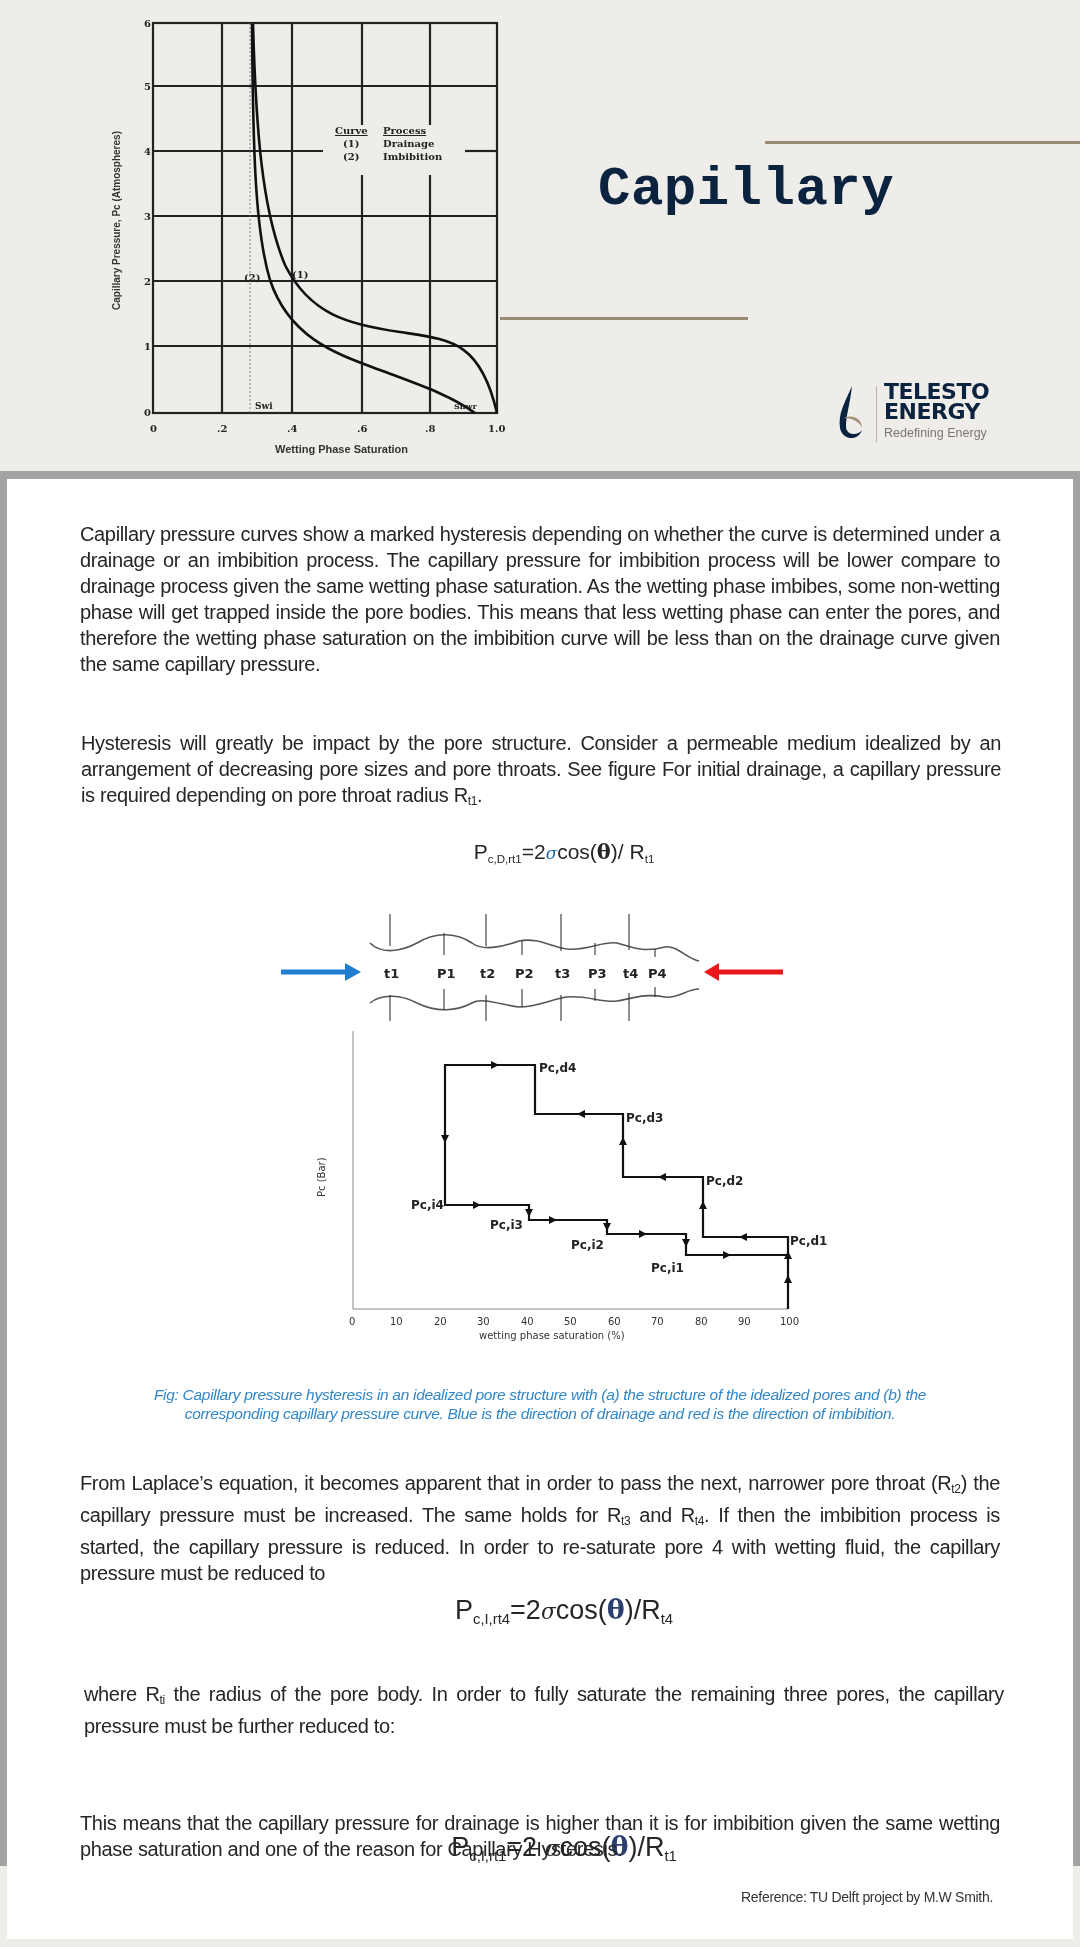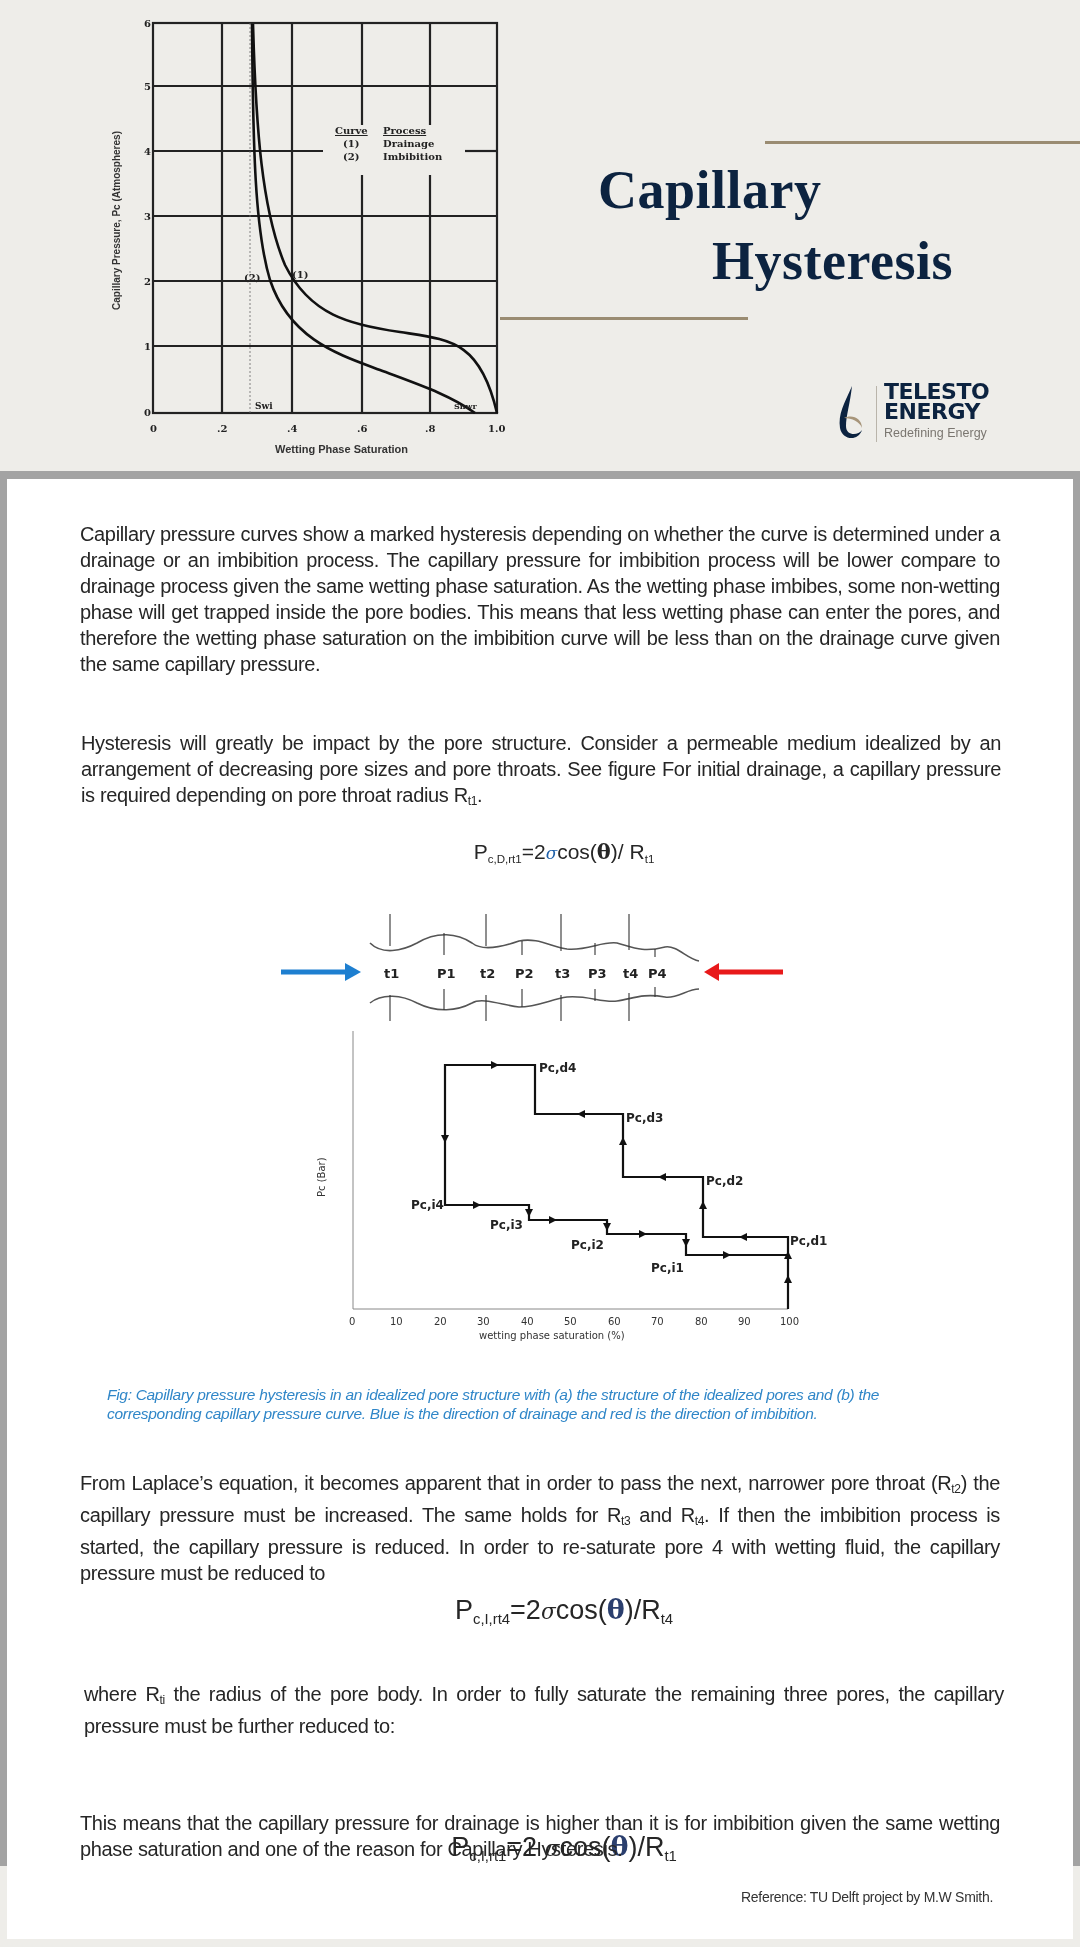--- a/index.html
+++ b/index.html
@@ -1,36 +1,36 @@
 <!DOCTYPE html>
 <html><head>
 <meta charset="utf-8">
 <style>
   html, body { margin:0; padding:0; }
   body { width:1080px; height:1947px; background:#eeede9; font-family:"Liberation Sans", sans-serif; position:relative; overflow:hidden; }
   .header { position:absolute; left:0; top:0; width:1080px; height:471px; background:#eeede9; }
   .top-chart { position:absolute; left:100px; top:10px; width:420px; height:450px; }
-  .title { position:absolute; color:#0c2340; font-family:Liberation Serif, serif; font-weight:bold; font-size:54px; letter-spacing:0.5px; line-height:1; }
+  .title { position:absolute; color:#0c2340; font-family:Liberation Mono, monospace; font-weight:bold; font-size:54px; letter-spacing:0.5px; line-height:1; }
   .title.l1 { left:598px; top:163px; }
   .title.l2 { left:712px; top:234px; }
   .rule { position:absolute; height:3px; background:#9a8c72; }
   .logo { position:absolute; left:836px; top:380px; width:170px; height:66px; }
   .logo .mark { position:absolute; left:0; top:4px; width:30px; height:60px; }
   .logo .sep { position:absolute; left:40px; top:6px; width:1px; height:56px; background:#b9b4aa; }
   .logo .name { position:absolute; left:48px; top:2px; color:#0c2340; font-family:"DejaVu Sans", sans-serif; font-weight:bold; font-size:22px; line-height:20px; letter-spacing:-0.5px; }
   .logo .tag { position:absolute; left:48px; top:46px; color:#7a7670; font-size:12.5px; }
   .frame { position:absolute; left:0; top:471px; width:1080px; height:1395px; background:#a3a3a3; }
   .content { position:absolute; left:7px; top:8px; width:1066px; height:1460px; background:#ffffff; }
   .para { position:absolute; left:73px; width:920px; color:#262626; font-size:20px; line-height:26px; text-align:justify; letter-spacing:-0.35px; }
   .para .sub { font-size:12px; vertical-align:-3px; }
   .eq { position:absolute; left:0; width:1066px; text-align:center; color:#262626;padding-left:24px; }
   .eq .sub { font-size:0.55em; vertical-align:-0.35em; }
   .eq .sig { font-style:italic; font-family:"DejaVu Serif", serif; font-size:0.8em; }
   .eq .th { font-family:"DejaVu Serif", serif; font-weight:bold; }
-  .caption { position:absolute; left:100px; width:866px; text-align:left; color:#2f86c8; font-style:italic; font-size:15.5px; line-height:19px; letter-spacing:-0.3px; }
+  .caption { position:absolute; left:100px; width:866px; text-align:center; color:#2f86c8; font-style:italic; font-size:15.5px; line-height:19px; letter-spacing:-0.3px; }
   .ref { position:absolute; right:80px; color:#333; font-size:14px; letter-spacing:-0.3px; }
   .pore-fig { position:absolute; left:260px; top:424px; width:580px; height:120px; }
   .step-fig { position:absolute; left:296px; top:548px; width:530px; height:320px; }
 </style>
 </head>
 <body>
 
 <div class="header">
   <svg class="top-chart" viewBox="0 0 420 450" xmlns="http://www.w3.org/2000/svg">
     <g stroke="#222" stroke-width="2.2" fill="none">
@@ -79,21 +79,20 @@
       <text x="283" y="150">Imbibition</text>
       <text x="192" y="268">(1)</text>
       <text x="144" y="271">(2)</text>
       <text x="155" y="399" font-size="9">Swi</text>
       <text x="354" y="399" font-size="8">Snwr</text>
     </g>
   </svg>
 
   <div class="rule" style="left:765px; top:141px; width:315px;"></div>
   <div class="title l1">Capillary</div>
-  <div class="title l2">Hysteresis</div>
   <div class="rule" style="left:500px; top:317px; width:248px;"></div>
 
   <div class="logo">
     <svg class="mark" viewBox="0 0 30 60">
       <path d="M16 2 C8 20 2 30 4 44 C6 56 22 58 26 46 C22 52 10 52 10 42 C10 32 14 20 16 2 Z" fill="#0c2340"></path>
       <path d="M8 34 C16 30 26 34 26 44 C24 38 16 34 8 34 Z" fill="#a7957a"></path>
     </svg>
     <div class="sep"></div>
     <div class="name">
       <div>TELESTO</div>

